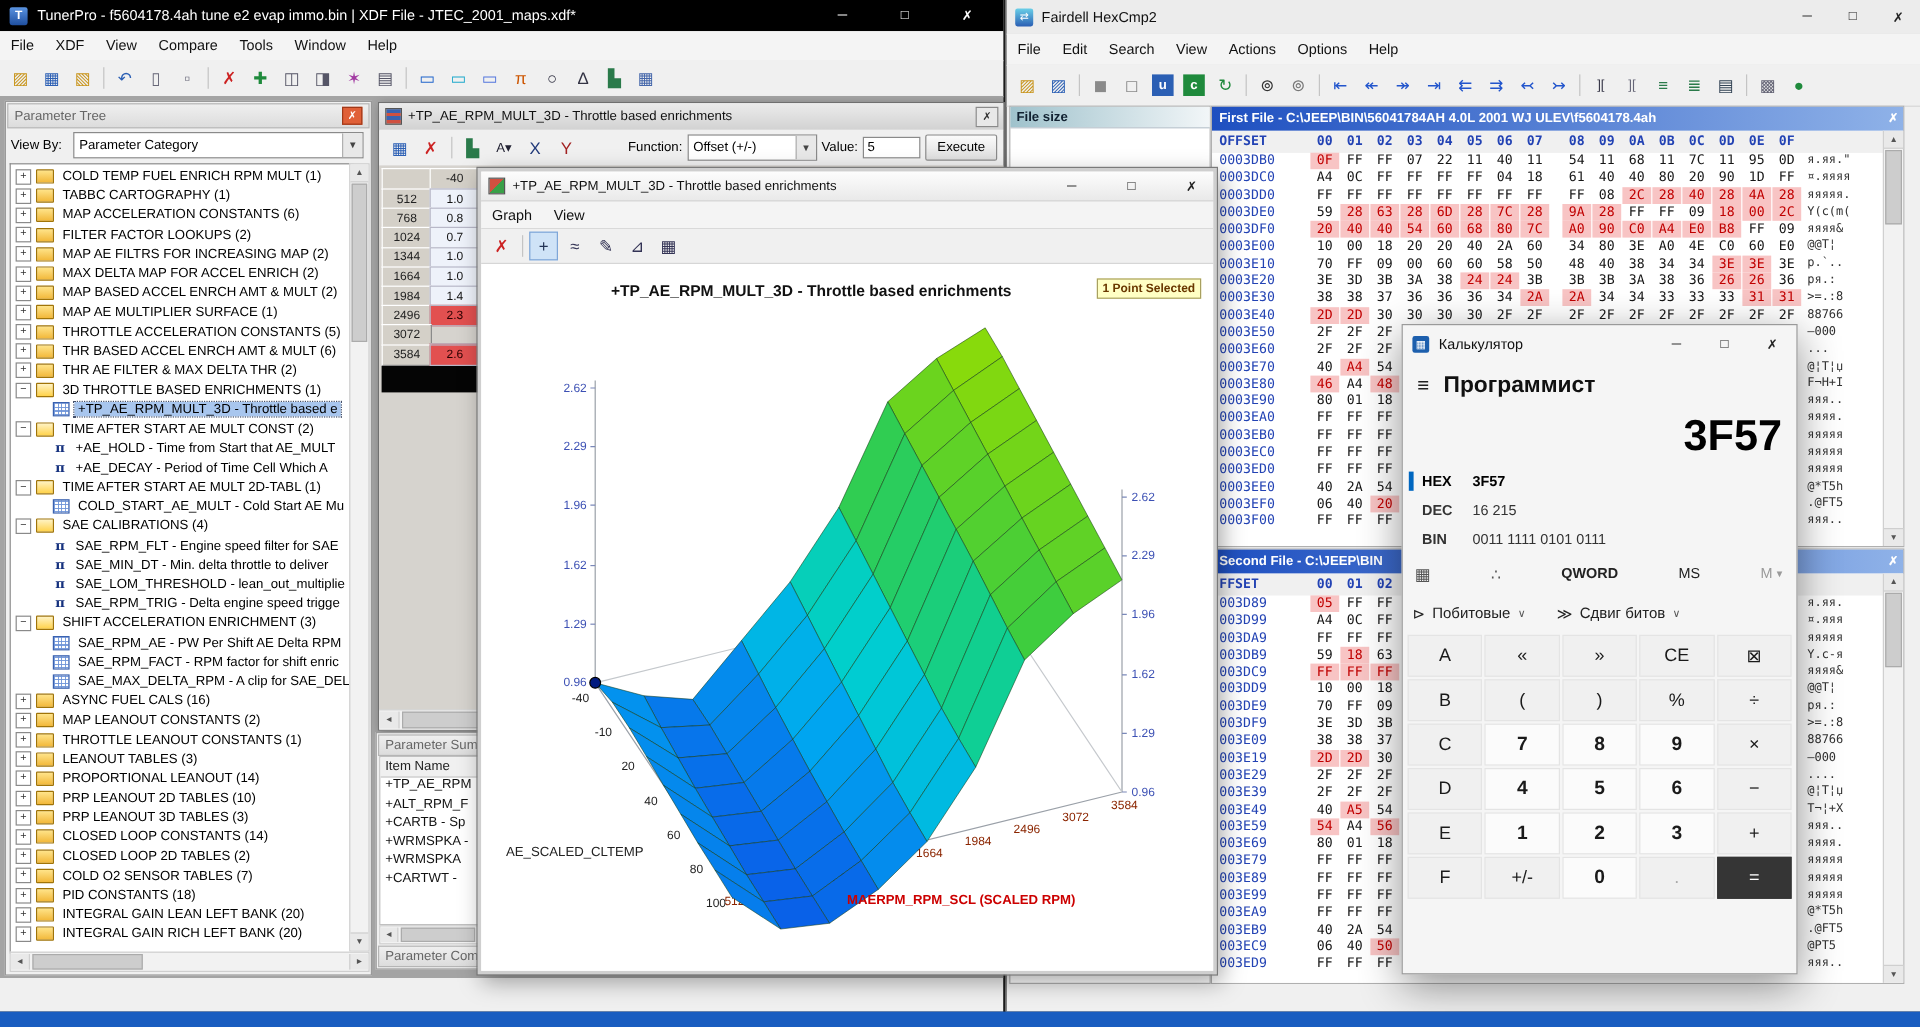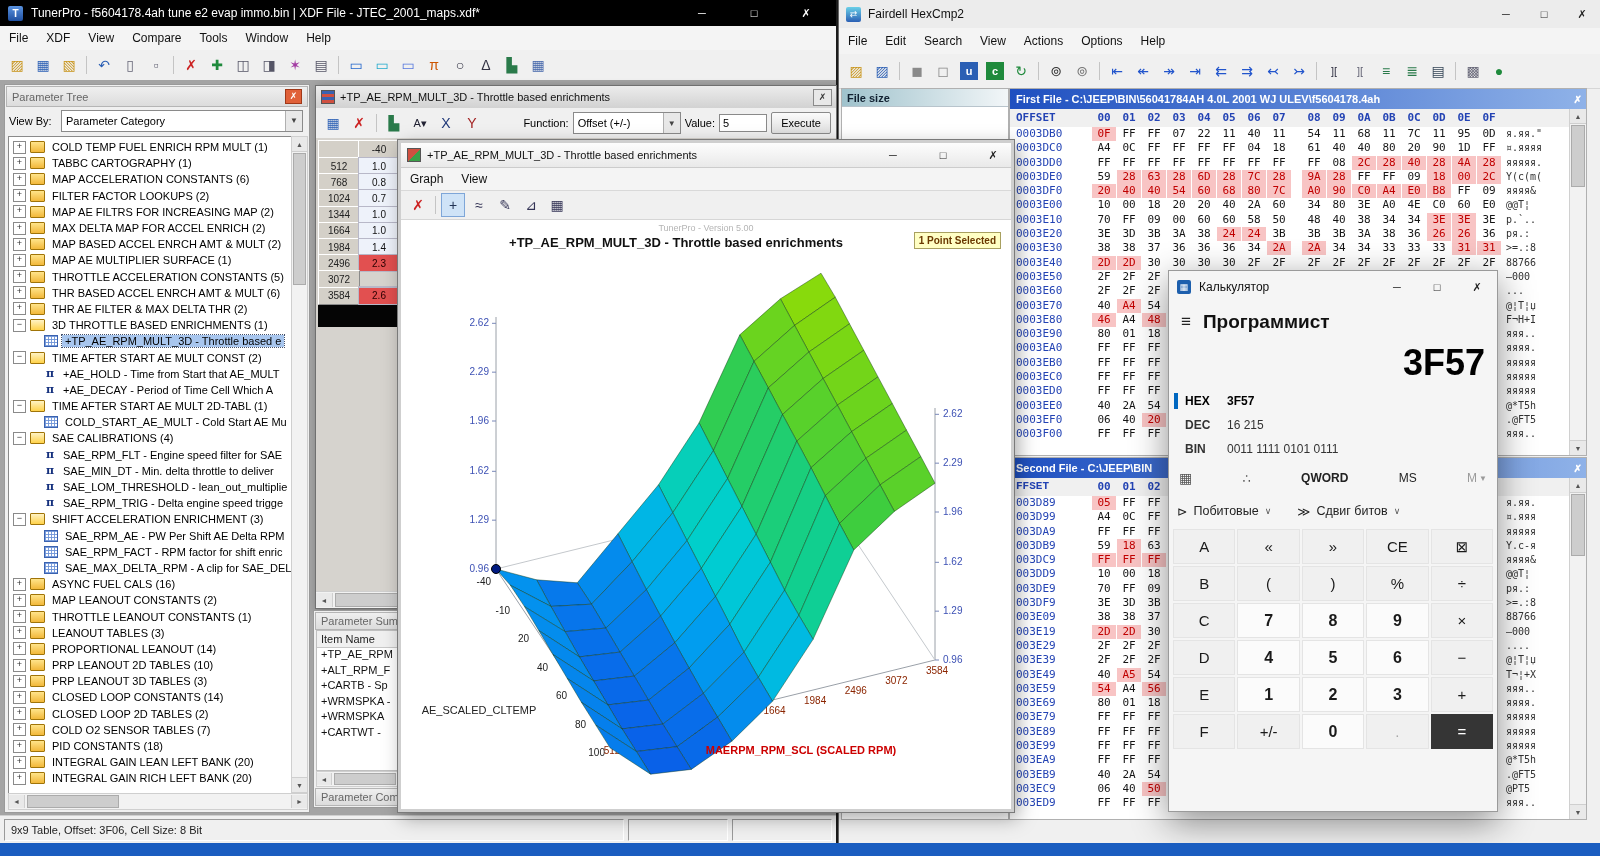--- a/index.html
+++ b/index.html
@@ -420,25 +420,20 @@
     <div class="abs flex" style="left:2px;bottom:20px;right:2px;height:14px;background:#f2f2f2;border:1px solid #cfcfcf">
       <span class="sc-btn" style="width:14px;height:12px;border-right:1px solid #cfcfcf;border-bottom:none">◄</span>
       <span style="width:60px;height:10px;margin-left:2px;background:#cdcdcd;border:1px solid #ababab"></span>
       <span class="sc-btn" style="width:14px;height:12px;margin-left:auto;border-left:1px solid #cfcfcf;border-bottom:none">►</span>
     </div>
     <div class="panel-head abs" style="left:1px;bottom:1px;right:1px;height:16px">
       <span>Parameter Comments</span>
     </div>
   </div>
 
-  <div class="abs flex" style="left:0;top:815px;right:0;height:28px;background:#f0f0f0;border-top:1px solid #d0d0d0;padding:0 4px;gap:4px">
-    <span class="sunken" style="width:620px;height:20px">9x9 Table, Offset: 3F06, Cell Size: 8 Bit</span>
-    <span class="sunken" style="width:88px;height:20px"></span>
-    <span class="sunken" style="width:88px;height:20px"></span>
-  </div>
 </div>
 
 <div class="win" id="hex-win" style="left:838px;top:0;width:762px;height:843px;border-left:1px solid #666">
   <div class="flex abs" style="left:0;top:0;right:0;height:28px;background:#ececec;border-bottom:1px solid #d8d8d8">
     <span style="width:15px;height:15px;margin:0 7px;background:linear-gradient(#6ad0e8,#2b5fb4);border-radius:2px;color:#fff;font-size:9px;line-height:15px;text-align:center">⇄</span>
     <span style="font-size:12px;color:#111">Fairdell HexCmp2</span>
     <span style="margin-left:auto;display:flex">
       <span class="caption-btn" style="width:38px;height:26px">─</span>
       <span class="caption-btn" style="width:38px;height:26px">□</span>
       <span class="caption-btn" style="width:38px;height:26px">✗</span>
@@ -807,21 +802,21 @@
       <div class="sc-btn bottom">▼</div>
     </div>
   </div>
 
   <div class="hexpane" id="hex2" style="left:170px;top:457px;width:576px;height:361px">
     <div class="hexhead">
       <span>Second File - C:\JEEP\BIN</span>
       <span style="margin-left:auto;margin-right:4px;font-size:10px">✗</span>
     </div>
     <div class="hex-colhead">
-        <span style="left: 6px; font-family: Liberation Mono, monospace;">FFSET</span>
+        <span style="left: 6px;">FFSET</span>
         <span style="left: 82px; width: 24px; text-align: center;">00</span>
         <span style="left: 107px; width: 24px; text-align: center;">01</span>
         <span style="left: 132px; width: 24px; text-align: center;">02</span>
       </div>
     <div class="hex-body">
         <div class="hex-row">
           <span class="hx-off">003D89</span>
           <span class="hx-b hl" style="left: 82px;">05</span>
           <span class="hx-b" style="left: 107px;">FF</span>
           <span class="hx-b" style="left: 132px;">FF</span>
@@ -1001,21 +996,20 @@
   <div class="tool-bar" id="graph-toolbar" style="height:28px">
       <div class="tb-icon" style="color: rgb(204, 34, 34);">✗</div>
       <div class="tb-sep"></div>
       <div class="tb-icon pressed" style="color: rgb(34, 51, 85);">+</div>
       <div class="tb-icon" style="color: rgb(51, 51, 85);">≈</div>
       <div class="tb-icon" style="color: rgb(51, 51, 85);">✎</div>
       <div class="tb-icon" style="color: rgb(51, 51, 85);">⊿</div>
       <div class="tb-icon" style="color: rgb(51, 51, 85);">▦</div>
     </div>
   <div class="abs" id="graph-content" style="left:0;top:77px;right:0;bottom:0;background:#fff;overflow:hidden">
-    <div style="position:absolute;left:0;right:0;top:3px;text-align:center;font-size:9px;color:#b5b5b5">TunerPro - Version 5.00</div>
     <div style="position:absolute;left:0;right:60px;top:15px;text-align:center;font:700 13px 'Liberation Sans',sans-serif;color:#111">+TP_AE_RPM_MULT_3D - Throttle based enrichments</div>
     <div style="position:absolute;right:10px;top:12px;background:#ffffc4;border:1px solid #a8a060;font:700 10px 'Liberation Sans',sans-serif;color:#6a3800;padding:2px 4px">1 Point Selected</div>
     <svg id="surface-svg" width="610" height="592" style="position:absolute;left:0;top:0">
         <line x1="95" y1="349" x2="95" y2="97" stroke="#9aa0a8" stroke-width="1"></line>
         <line x1="534" y1="440" x2="534" y2="188" stroke="#9aa0a8" stroke-width="1"></line>
         <line x1="95" y1="349" x2="209" y2="520" stroke="#9aa0a8" stroke-width="1"></line>
         <line x1="209" y1="520" x2="534" y2="440" stroke="#9aa0a8" stroke-width="1"></line>
         <line x1="95" y1="349" x2="420" y2="269" stroke="#c4c8cc" stroke-width="1"></line>
         <line x1="420" y1="269" x2="534" y2="440" stroke="#c4c8cc" stroke-width="1"></line>
         <line x1="91" y1="349" x2="95" y2="349" stroke="#7a88b8" stroke-width="1"></line>

